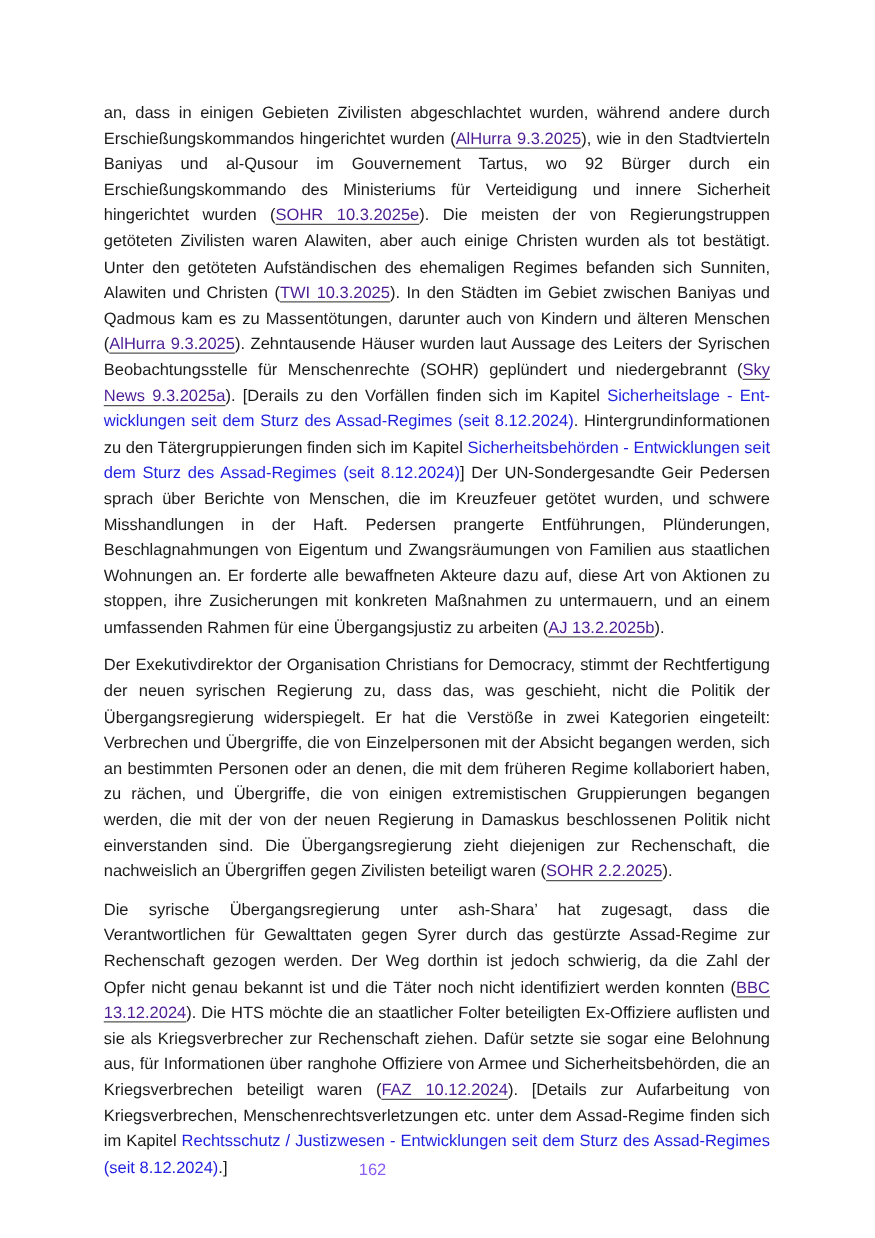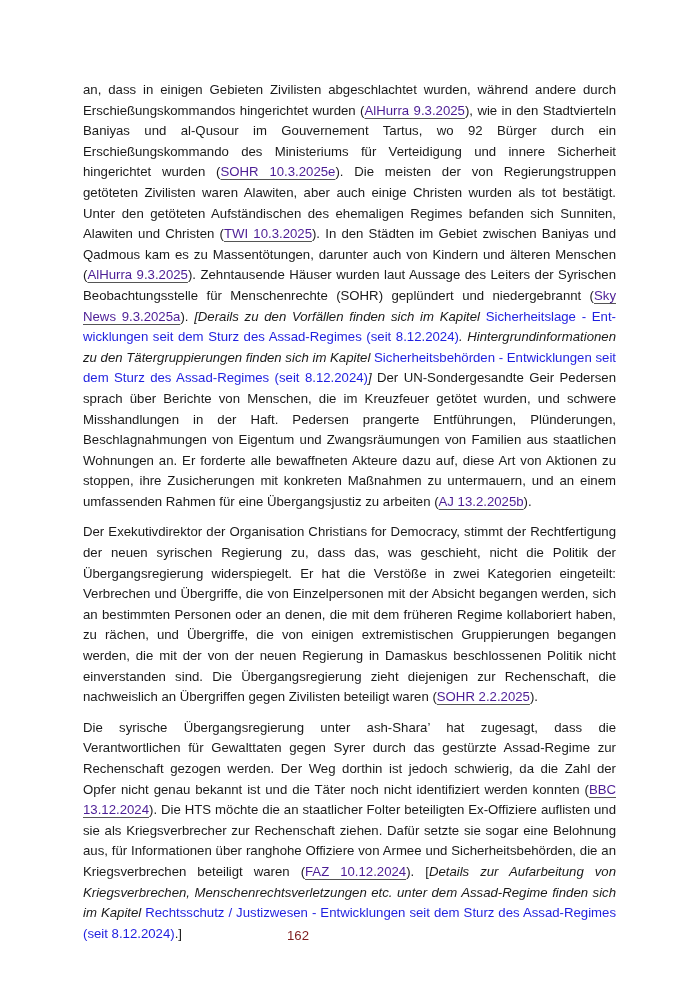--- a/index.html
+++ b/index.html
@@ -6,24 +6,24 @@
   body { width: 700px; height: 990px; position: relative; overflow: hidden; }
   .page {
     position: absolute; left: 83px; top: 80px; width: 533px;
     font-family: "Liberation Sans", sans-serif;
     font-size: 13.2px; line-height: 20.6px; color: #1a1a1a;
     text-align: justify; hyphens: manual;
   }
   .para { margin: 0 0 10px 0; }
   .ref { text-decoration: underline; text-decoration-color: #555; text-underline-offset: 3px; color: #4c1d95; cursor: pointer; }
   .link { color: #1f1fe0; cursor: pointer; font-style: normal; }
-  .ital { font-style: italic; }
+  .ital { }
   .pagenum {
     position: absolute; top: 928px; left: 0; width: 596px; text-align: center;
-    font-family: "Liberation Sans", sans-serif; font-size: 13.2px; color: #7f1d1d;
+    font-family: "Liberation Sans", sans-serif; font-size: 13.2px; color: #8b5cf6;
   }
 </style>
 </head>
 <body>
 
 <div class="page" id="doc">
     <p class="para"><span>an, dass in einigen Gebieten Zivilisten abgeschlachtet wurden, während andere durch Erschie­ßungskommandos hingerichtet wurden (</span><span class="ref">AlHurra 9.3.2025</span><span>), wie in den Stadtvierteln Baniyas und al-Qusour im Gouvernement Tartus, wo 92 Bürger durch ein Erschießungskommando des Ministeriums für Verteidigung und innere Sicherheit hingerichtet wurden (</span><span class="ref">SOHR 10.3.2025e</span><span>). Die meisten der von Regierungstruppen getöteten Zivilisten waren Alawiten, aber auch einige Christen wurden als tot bestätigt. Unter den getöteten Aufständischen des ehemaligen Regimes befanden sich Sunniten, Alawiten und Christen (</span><span class="ref">TWI 10.3.2025</span><span>). In den Städten im Gebiet zwischen Baniyas und Qadmous kam es zu Massentötungen, darunter auch von Kindern und älteren Menschen (</span><span class="ref">AlHurra 9.3.2025</span><span>). Zehntausende Häuser wurden laut Aussage des Leiters der Syrischen Beobachtungsstelle für Menschenrechte (SOHR) geplündert und niedergebrannt (</span><span class="ref">Sky News 9.3.2025a</span><span>). </span><span class="ital">[Derails zu den Vorfällen finden sich im Kapitel </span><span class="link">Sicherheitslage - Ent­wicklungen seit dem Sturz des Assad-Regimes (seit 8.12.2024)</span><span class="ital">. Hintergrundinformationen zu den Tätergruppierungen finden sich im Kapitel </span><span class="link">Sicherheitsbehörden - Entwicklungen seit dem Sturz des Assad-Regimes (seit 8.12.2024)</span><span class="ital">]</span><span> Der UN-Sondergesandte Geir Pedersen sprach über Berichte von Menschen, die im Kreuzfeuer getötet wurden, und schwere Misshandlungen in der Haft. Pedersen prangerte Entführungen, Plünderungen, Beschlagnahmungen von Eigentum und Zwangsräumungen von Familien aus staatlichen Wohnungen an. Er forderte alle bewaff­neten Akteure dazu auf, diese Art von Aktionen zu stoppen, ihre Zusicherungen mit konkreten Maßnahmen zu untermauern, und an einem umfassenden Rahmen für eine Übergangsjustiz zu arbeiten (</span><span class="ref">AJ 13.2.2025b</span><span>).</span></p>
     <p class="para"><span>Der Exekutivdirektor der Organisation Christians for Democracy, stimmt der Rechtfertigung der neuen syrischen Regierung zu, dass das, was geschieht, nicht die Politik der Übergangsregie­rung widerspiegelt. Er hat die Verstöße in zwei Kategorien eingeteilt: Verbrechen und Übergriffe, die von Einzelpersonen mit der Absicht begangen werden, sich an bestimmten Personen oder an denen, die mit dem früheren Regime kollaboriert haben, zu rächen, und Übergriffe, die von einigen extremistischen Gruppierungen begangen werden, die mit der von der neuen Regierung in Damaskus beschlossenen Politik nicht einverstanden sind. Die Übergangsregierung zieht diejenigen zur Rechenschaft, die nachweislich an Übergriffen gegen Zivilisten beteiligt waren (</span><span class="ref">SOHR 2.2.2025</span><span>).</span></p>
     <p class="para"><span>Die syrische Übergangsregierung unter ash-Shara’ hat zugesagt, dass die Verantwortlichen für Gewalttaten gegen Syrer durch das gestürzte Assad-Regime zur Rechenschaft gezogen werden. Der Weg dorthin ist jedoch schwierig, da die Zahl der Opfer nicht genau bekannt ist und die Täter noch nicht identifiziert werden konnten (</span><span class="ref">BBC 13.12.2024</span><span>). Die HTS möchte die an staatlicher Folter beteiligten Ex-Offiziere auflisten und sie als Kriegsverbrecher zur Rechenschaft ziehen. Dafür setzte sie sogar eine Belohnung aus, für Informationen über ranghohe Offiziere von Armee und Sicherheitsbehörden, die an Kriegsverbrechen beteiligt waren (</span><span class="ref">FAZ 10.12.2024</span><span>). [</span><span class="ital">Details zur Aufarbeitung von Kriegsverbrechen, Menschenrechtsverletzungen etc. unter dem Assad-Regime finden sich im Kapitel </span><span class="link">Rechtsschutz / Justizwesen - Entwicklungen seit dem Sturz des Assad-Regimes (seit 8.12.2024)</span><span>.]</span></p>
   </div>

